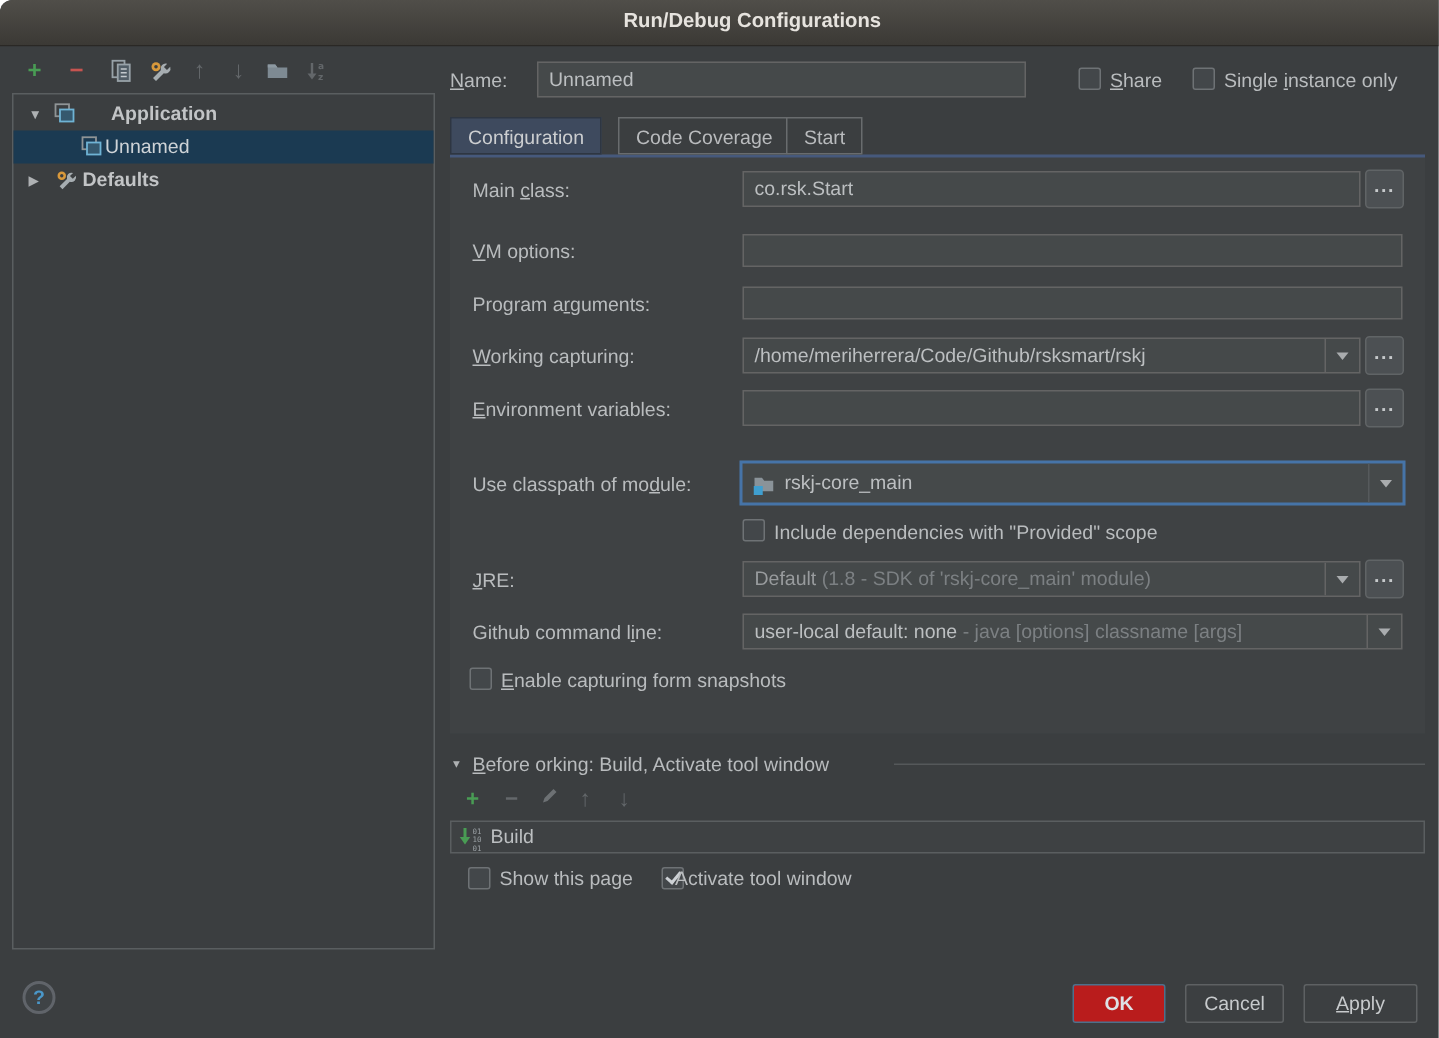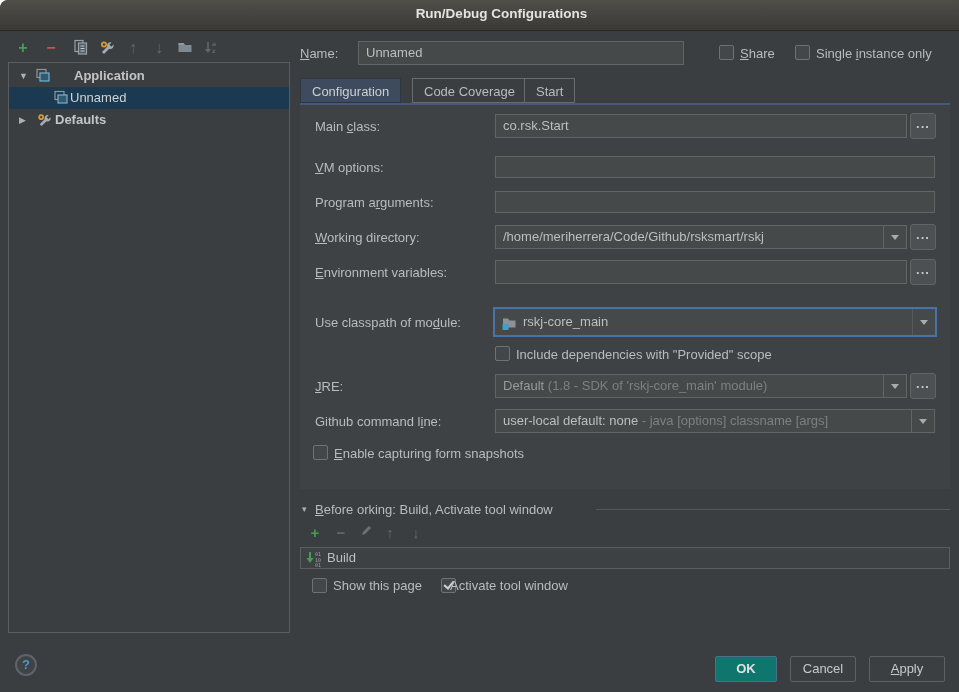--- a/index.html
+++ b/index.html
@@ -56,21 +56,21 @@
   .bl-icon{position:absolute;top:524px;width:18px;height:18px;text-align:center;
            font-size:15px;font-weight:bold;line-height:18px;}
   .build-row{position:absolute;left:300px;top:547px;width:650px;height:22px;
              border:1px solid #5a5e60;box-sizing:border-box;background:#3e4143;line-height:20px;}
   
   .help-circle{position:absolute;left:15px;top:654px;width:22px;height:22px;border-radius:50%;
                border:2px solid #60646a;box-sizing:border-box;background:#3f4346;text-align:center;
                line-height:18px;font-weight:bold;color:#4a97c9;font-size:13px;}
   .btn{position:absolute;top:656px;height:26px;box-sizing:border-box;border:1px solid #5e6163;
        background:#3c3f41;color:#c7cacc;text-align:center;line-height:24px;border-radius:2px;}
-  .btn.primary{background:#0f766e;border-color:#4c708c;color:#dde1e5;font-weight:bold;}
+  .btn.primary{background:#b91c1c;border-color:#4c708c;color:#dde1e5;font-weight:bold;}
 </style>
 </head>
 <body>
 
 <div class="window">
 
   <div class="titlebar">
     <div class="title">Run/Debug Configurations</div>
     <div class="close-btn">×</div>
   </div>
@@ -159,21 +159,21 @@
   <span class="label" style="left:315px;top:119px;z-index:2;text-align:right;"><span>Main </span><span class="mn">c</span><span>lass:</span></span>
   <div class="field" style="left:495px;top:114px;width:412px;height:24px;line-height:22px;z-index:2;">co.rsk.Start</div>
   <div class="dots-btn" style="left:910px;top:113px;z-index:2;">...</div>
 
   <span class="label" style="left:315px;top:160px;z-index:2;"><span></span><span class="mn">V</span><span>M options:</span></span>
   <div class="field" style="left:495px;top:156px;width:440px;height:22px;line-height:20px;z-index:2;"></div>
 
   <span class="label" style="left:315px;top:195px;z-index:2;"><span>Program a</span><span class="mn">r</span><span>guments:</span></span>
   <div class="field" style="left:495px;top:191px;width:440px;height:22px;line-height:20px;z-index:2;"></div>
 
-  <span class="label" style="left:315px;top:230px;z-index:2;"><span></span><span class="mn">W</span><span>orking directory:</span></span>
+  <span class="label" style="left:315px;top:230px;z-index:2;"><span></span><span class="mn">W</span><span>orking capturing:</span></span>
   <div class="field" style="left:495px;top:225px;width:412px;height:24px;line-height:22px;padding-right:28px;z-index:2;">
     <span>/home/meriherrera/Code/Github/rsksmart/rskj</span>
     <span class="combo-arrow">
         <span class="tri"></span>
       </span>
   </div>
   <div class="dots-btn" style="left:910px;top:224px;z-index:2;">...</div>
 
   <span class="label" style="left:315px;top:265px;z-index:2;"><span></span><span class="mn">E</span><span>nvironment variables:</span></span>
   <div class="field" style="left:495px;top:260px;width:412px;height:24px;line-height:22px;z-index:2;"></div>

